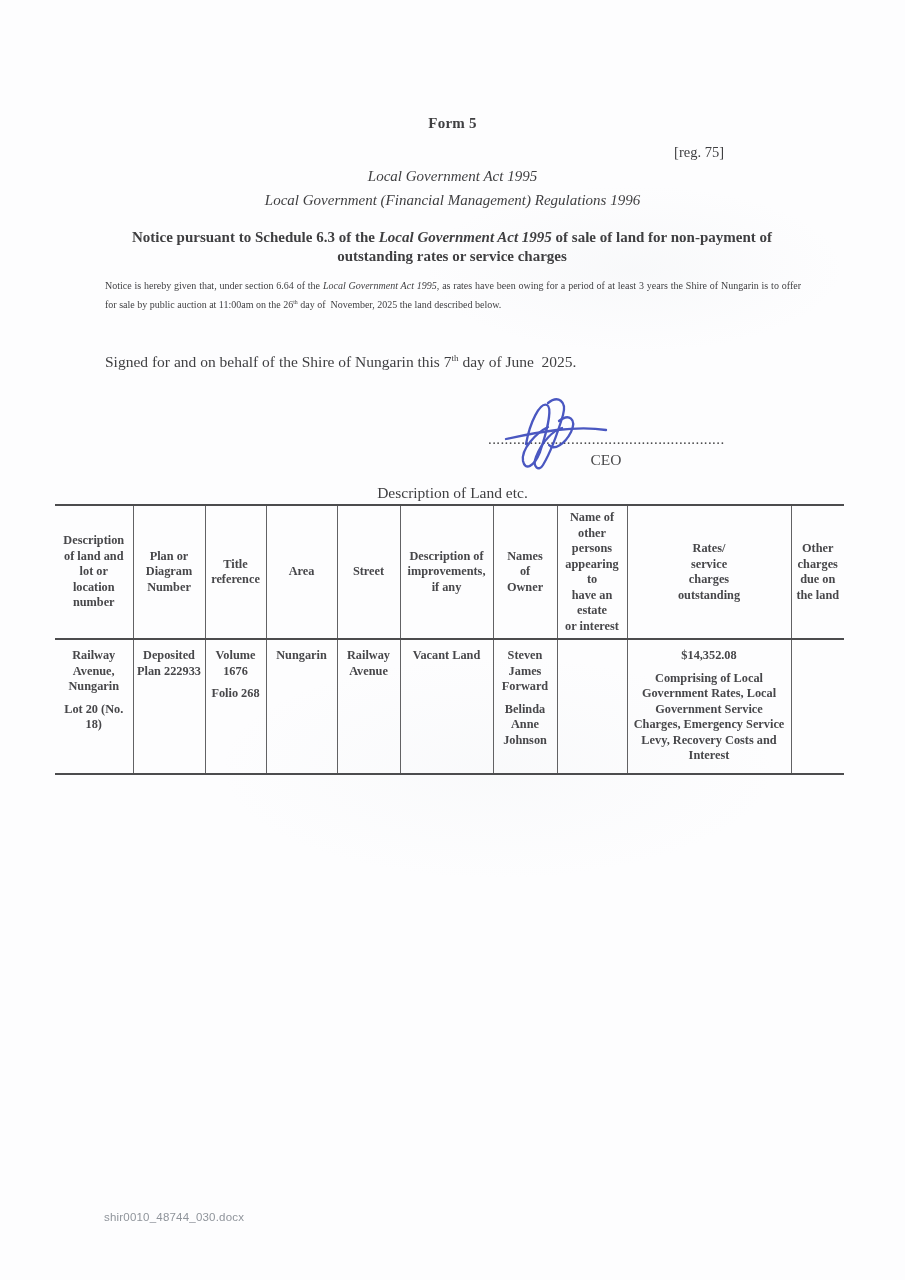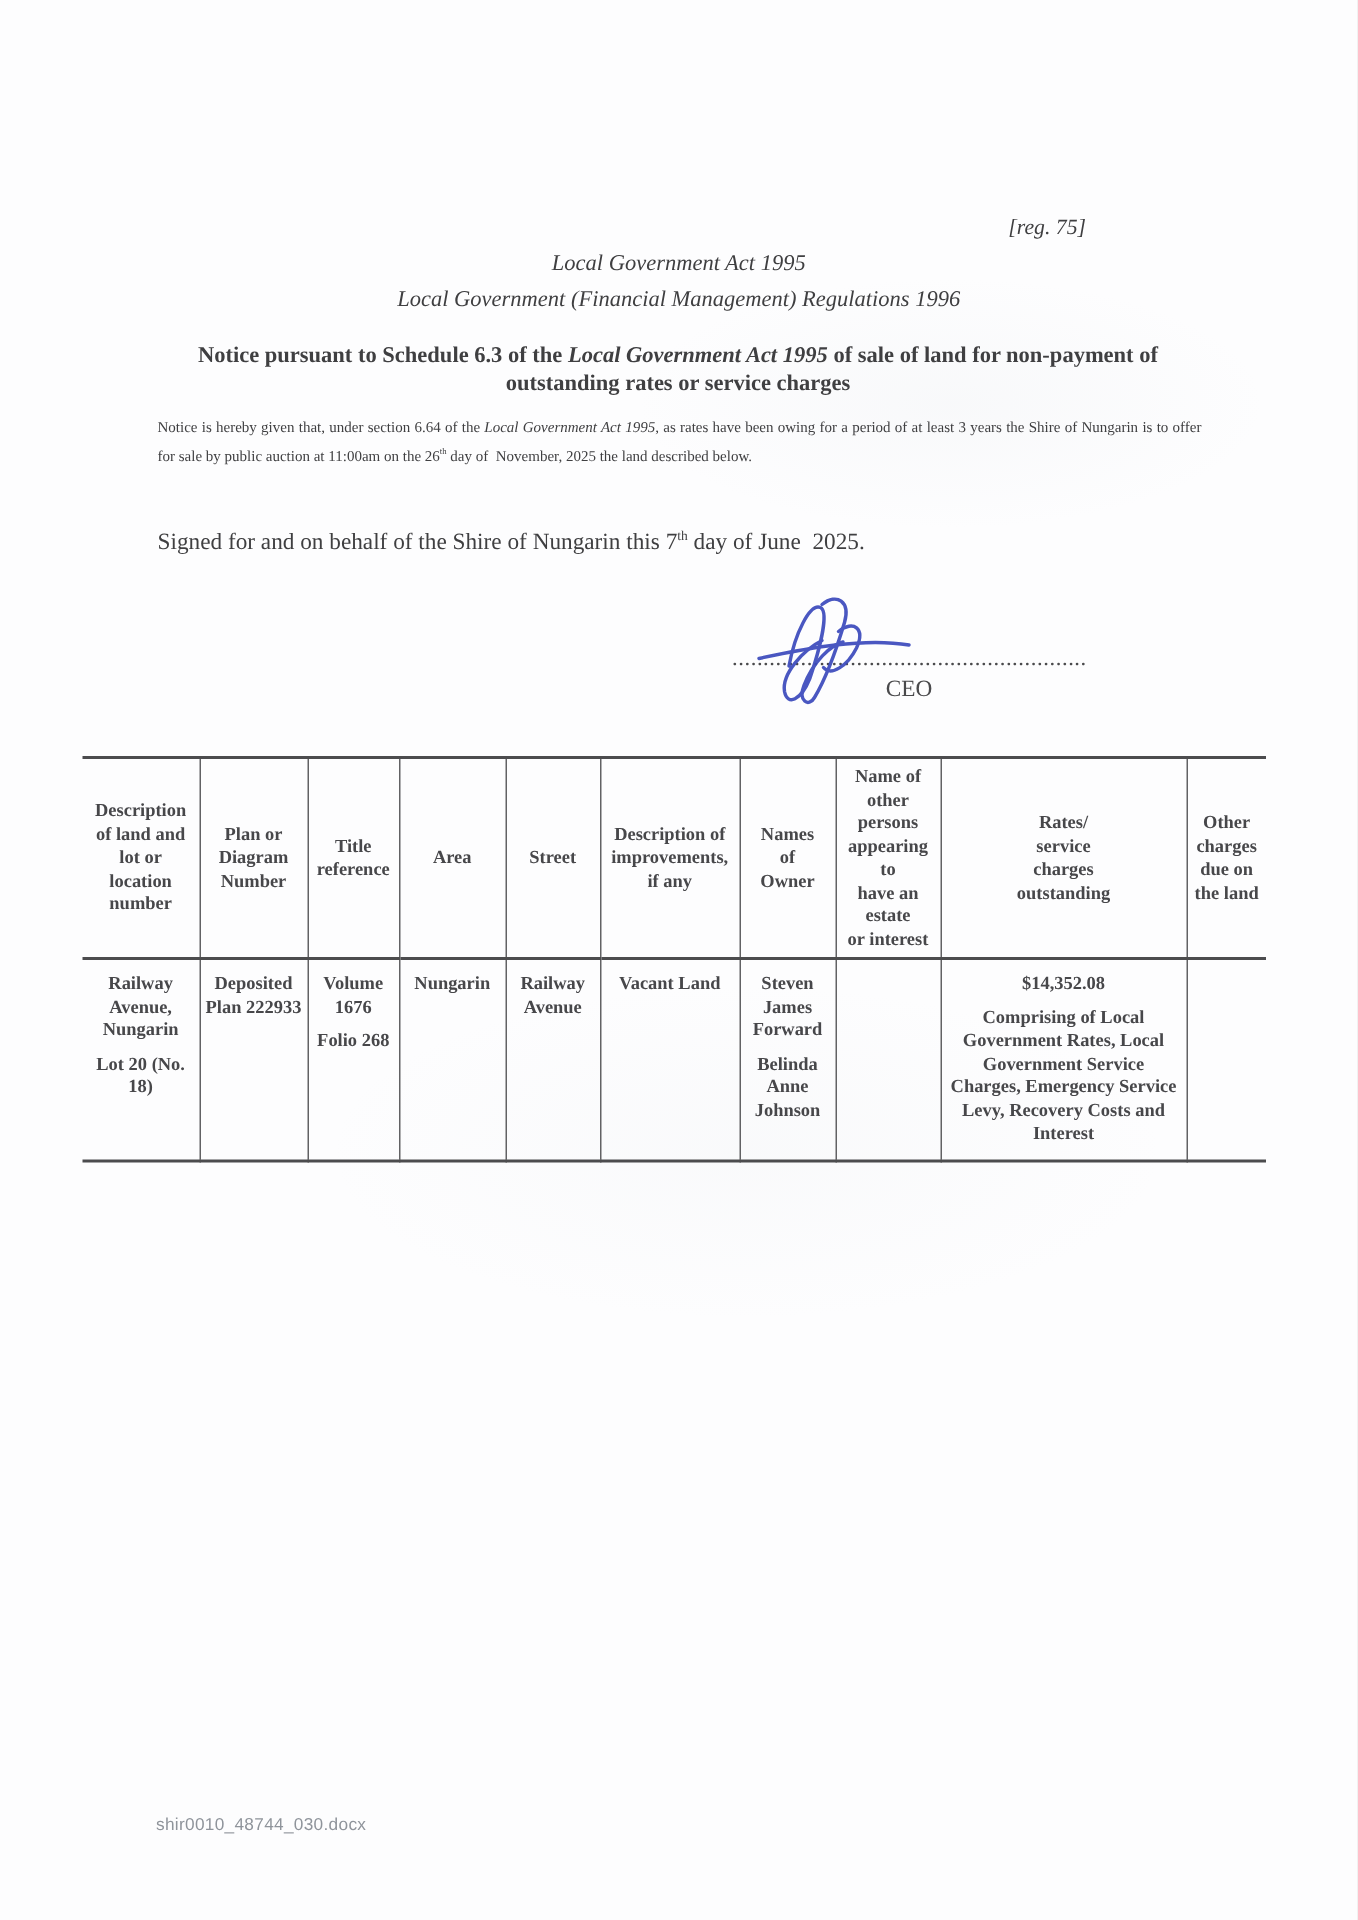--- a/index.html
+++ b/index.html
@@ -15,21 +15,21 @@
     font-family: "Liberation Serif", serif;
     color: #3f3f41;
     overflow: hidden;
   }
   .abs { position: absolute; }
   .center { left: 0; width: 905px; text-align: center; }
   .ital { font-style: italic; }
   .pw { white-space: pre-wrap; }
 
   #form-number   { top: 115px; font-size: 15px; font-weight: bold; letter-spacing: 0.2px; }
-  #reg-reference { top: 144px; right: 181px; font-size: 14.5px; font-style: italic; }
+  #reg-reference { top: 144px; right: 181px; font-size: 14.5px; }
   #act-title     { top: 168px; font-size: 15px; }
   #regs-title    { top: 192px; font-size: 15px; }
   #notice-heading {
     top: 228px; left: 112px; width: 680px;
     font-size: 15px; font-weight: bold; text-align: center; line-height: 18.5px;
   }
   #notice-heading .ital { font-weight: bold; }
 
   #notice-paragraph {
     top: 276px; left: 105px; width: 696px;
@@ -82,20 +82,21 @@
     top: 1211px; left: 104px;
     font-family: "Liberation Sans", sans-serif;
     font-size: 11.5px; color: #8f949b; letter-spacing: 0.2px;
   }
 </style>
 </head>
 <body>
 
 <div class="page">
 
+  <div id="form-number" class="abs center">Form 5</div>
 
   <div id="reg-reference" class="abs">[reg. 75]</div>
 
   <div id="act-title" class="abs center ital">Local Government Act 1995</div>
 
   <div id="regs-title" class="abs center ital">Local Government (Financial Management) Regulations 1996</div>
 
   <div id="notice-heading" class="abs">
     <span class="pw">Notice pursuant to Schedule 6.3 of the </span><span class="ital">Local Government Act 1995</span><span class="pw"> of sale of land for non-payment of outstanding rates or service charges</span>
   </div>
@@ -114,20 +115,21 @@
       <g stroke="#3b4abc" stroke-width="2.3" stroke-linecap="round" fill="none" opacity="0.92">
         <path d="M30,50 C34,28 44,8 51,11 C57,14 50,40 44,58 C38,73 29,77 27,67 C25,55 40,39 52,33"></path>
         <path d="M52,9 C62,1 71,7 67,21 C61,41 53,61 47,71 C43,78 36,73 40,63 C46,47 58,36 66,34"></path>
         <path d="M63,27 C73,19 81,25 75,38 C69,50 58,57 53,51"></path>
         <path d="M10,45 C42,38 80,31 110,36"></path>
       </g>
     </svg>
     <div id="ceo-label">CEO</div>
   </div>
 
+  <div id="table-caption" class="abs center">Description of Land etc.</div>
 
   <div id="land-table-wrap" class="abs">
     <table class="land">
       <colgroup>
         <col style="width:78px">
           <col style="width:72px">
           <col style="width:61px">
         <col style="width:71px">
           <col style="width:63px">
           <col style="width:93px">

